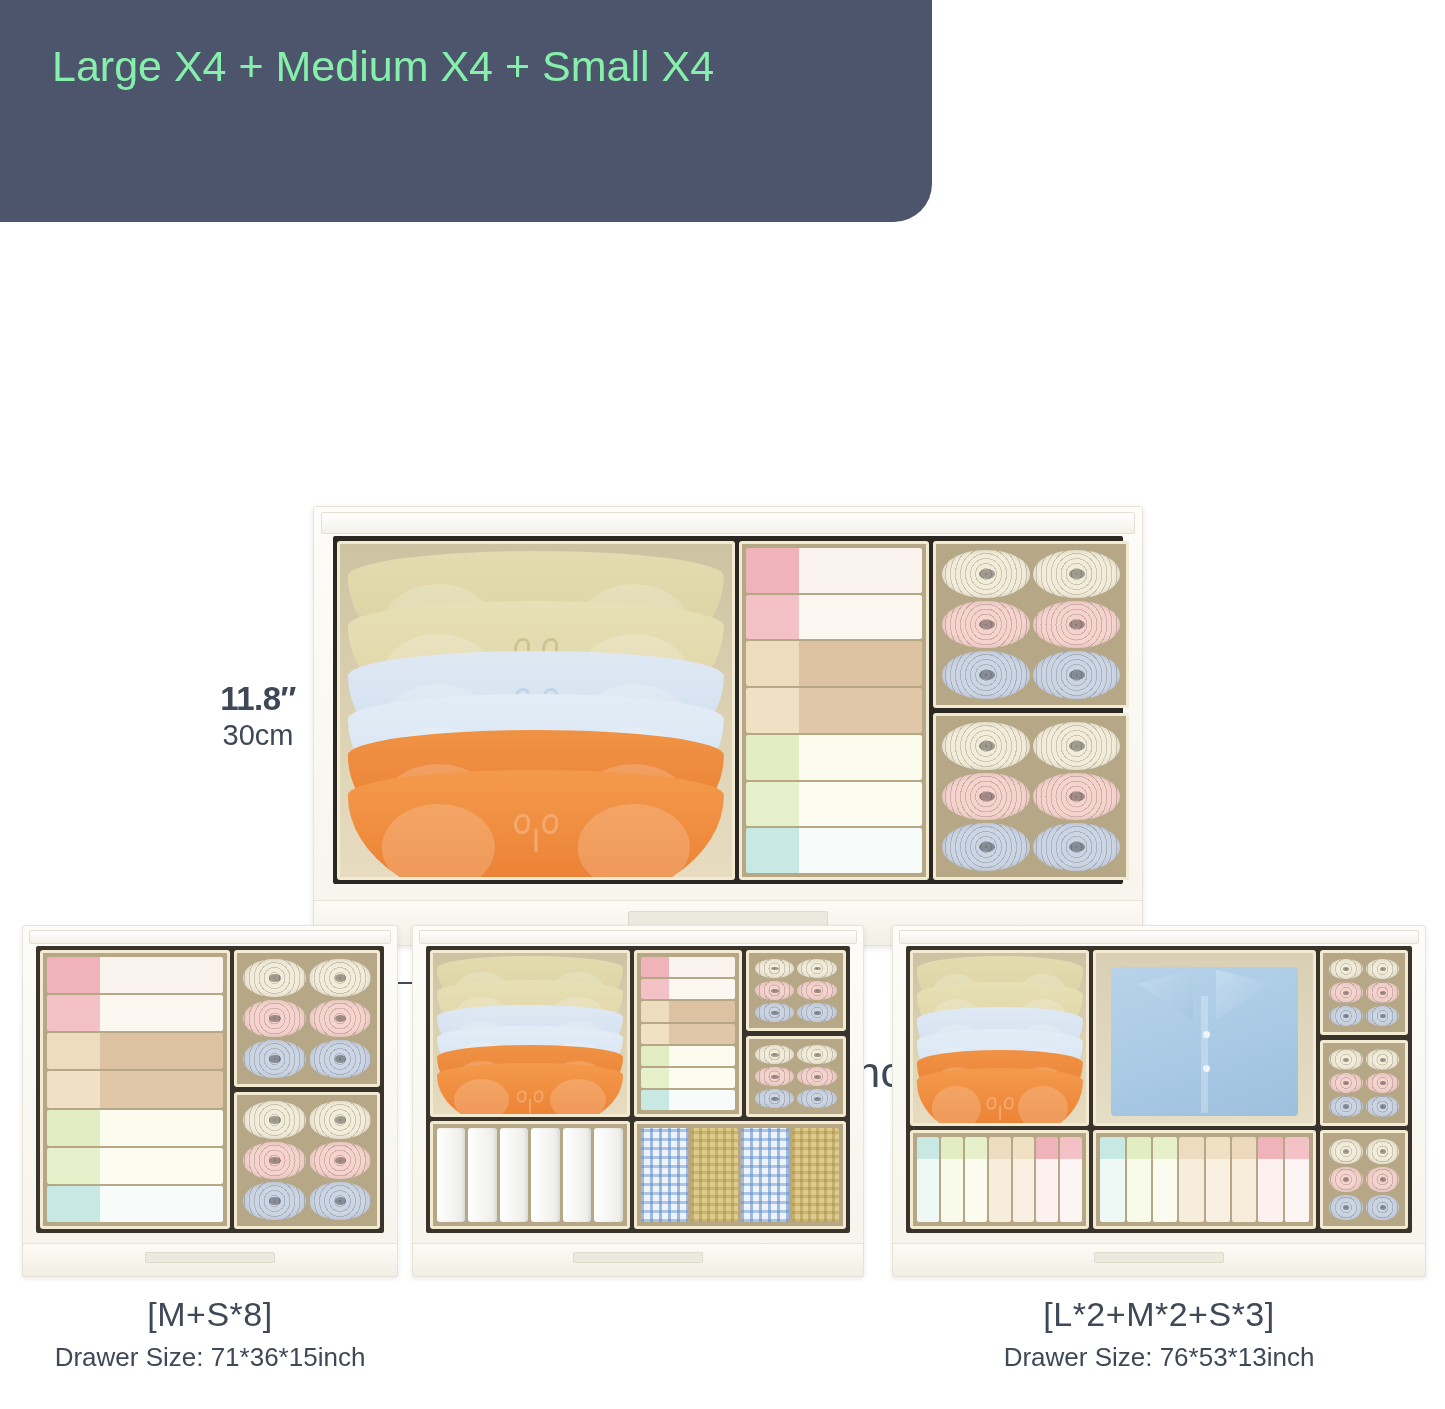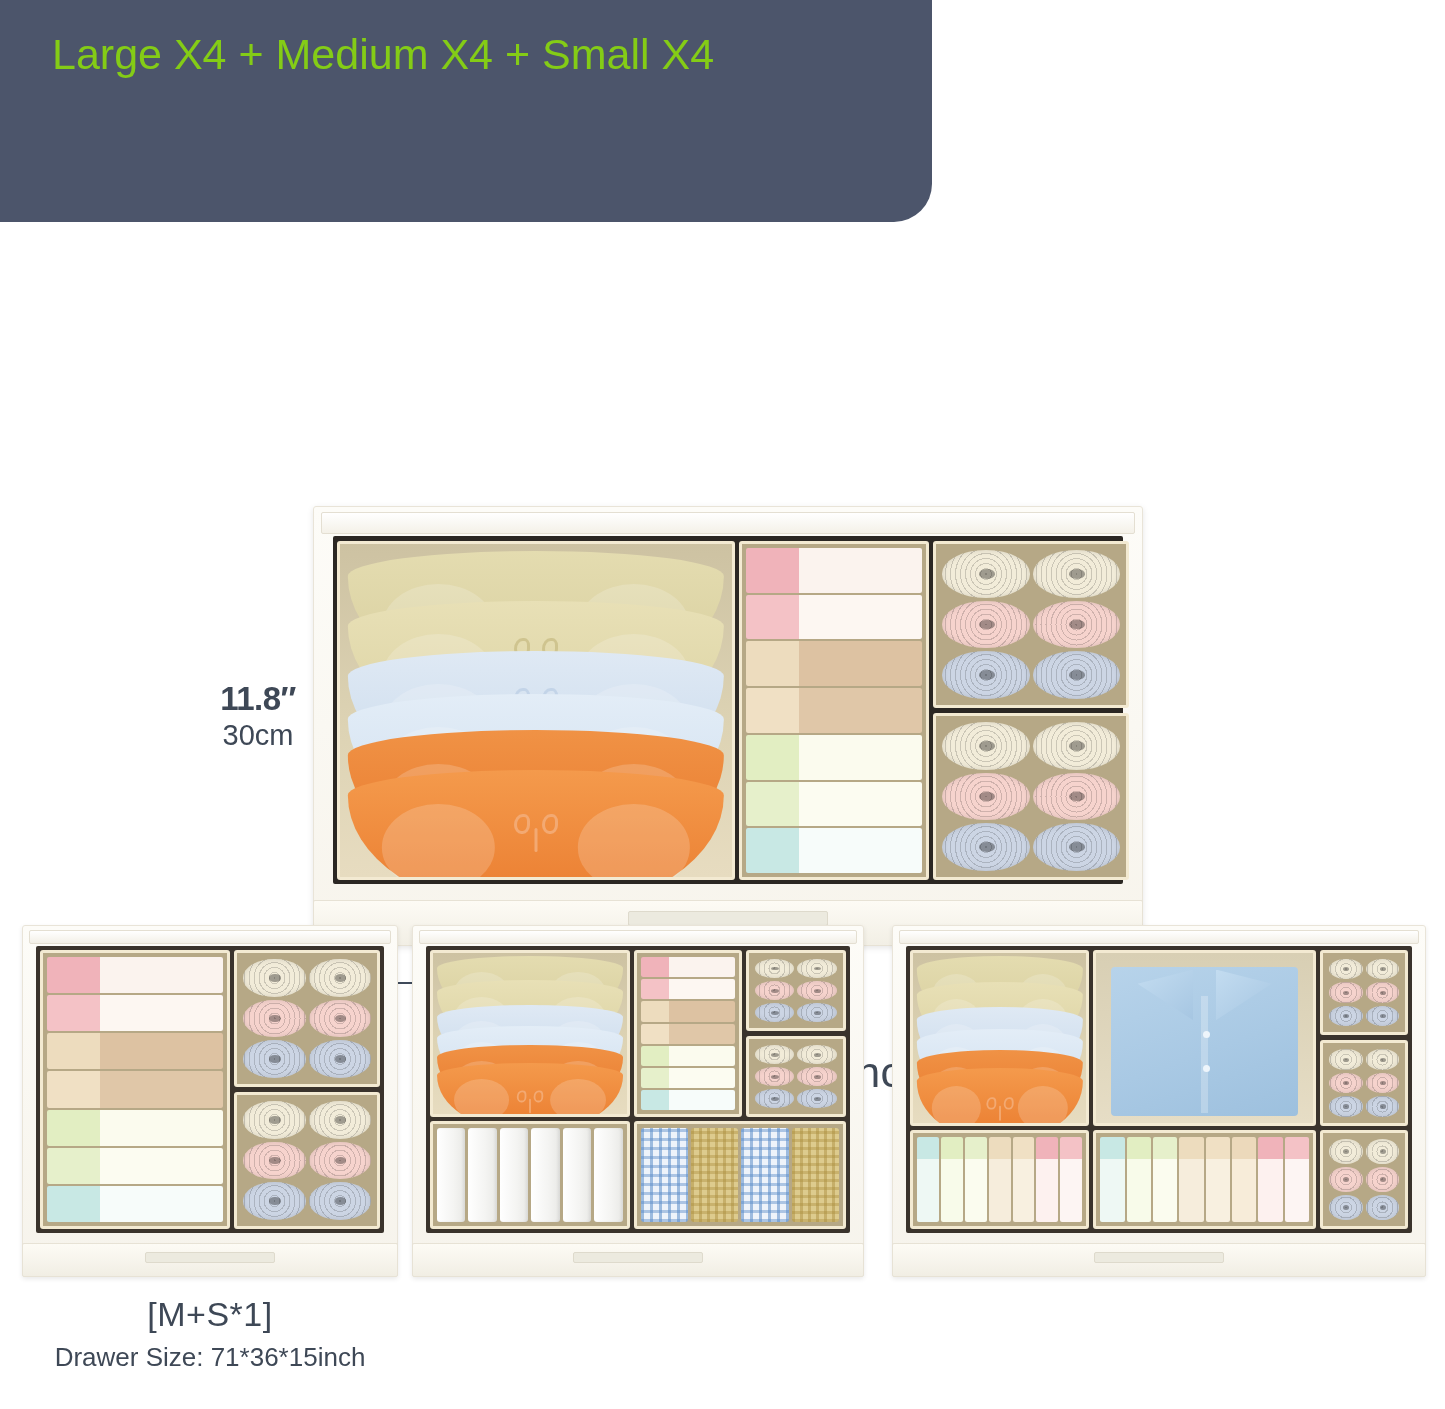--- a/index.html
+++ b/index.html
@@ -18,22 +18,22 @@
     background: #4c556b;
     border-bottom-right-radius: 38px;
     padding: 28px 0 0 52px;
   }
   .banner-title {
     color: #ffffff; font-size: 62px; font-weight: 700;
     letter-spacing: -0.5px; line-height: 1.1;
     white-space: nowrap;
   }
   .banner-sub {
-    color: #84cc16; font-size: 43px; font-weight: 400;
-    margin-top: 2px; letter-spacing: 0px; white-space: nowrap;
+    color: #86efac; font-size: 43px; font-weight: 400;
+    margin-top: 14px; letter-spacing: 0px; white-space: nowrap;
   }
 
   
   .hero { position: absolute; left: 0; top: 222px; width: 1445px; height: 690px; }
 
   .dim-v-line {
     position: absolute; left: 318px; top: 318px;
     width: 2px; height: 424px; background: #3f4a5a;
   }
   .dim-v-label {
@@ -454,21 +454,21 @@
               </div>
             </div>
           </div>
 
         </div>
         <div class="vfront">
           <div class="vhandle"></div>
         </div>
       </div>
       <div class="vcap">
-        <div class="combo">[M+S*1]</div>
+        <div class="combo">[M+S*8]</div>
         <div class="size">Drawer Size: 71*36*15inch</div>
       </div>
     </div>
 
     <div class="variant v2">
       <div class="vdrawer">
         <div class="vshell"></div>
         <div class="vrail"></div>
         <div class="vinner col">
 
@@ -741,16 +741,20 @@
                 <div class="roll" style="background-color:#ccd5e4"></div>
               </div>
             </div>
           </div>
 
         </div>
         <div class="vfront">
           <div class="vhandle"></div>
         </div>
       </div>
+      <div class="vcap">
+        <div class="combo">[L*2+M*2+S*3]</div>
+        <div class="size">Drawer Size: 76*53*13inch</div>
+      </div>
     </div>
 
   </div>
 </div>
 
 </body></html>

